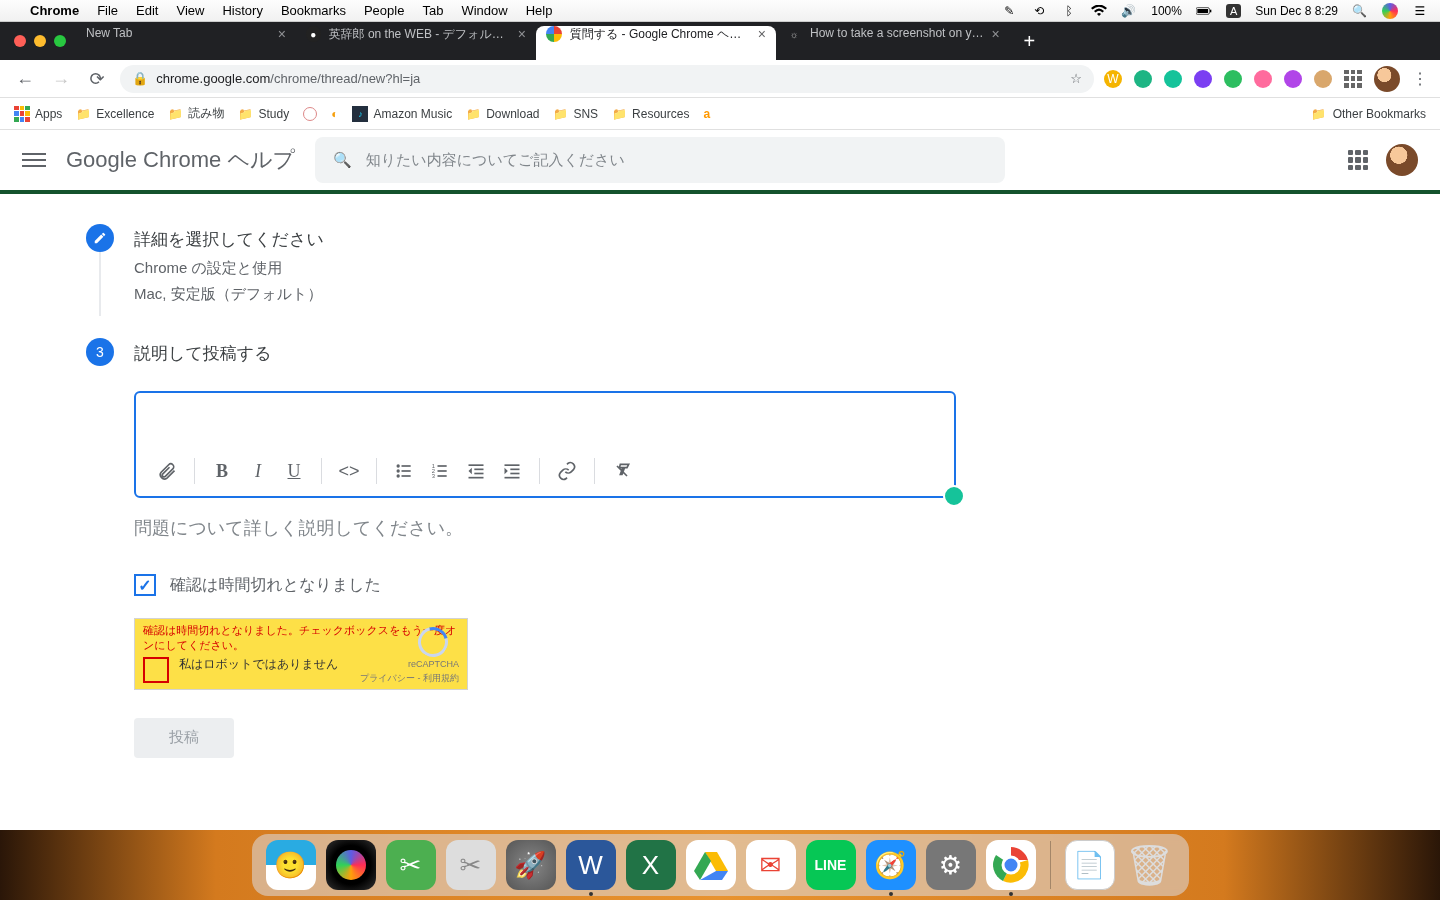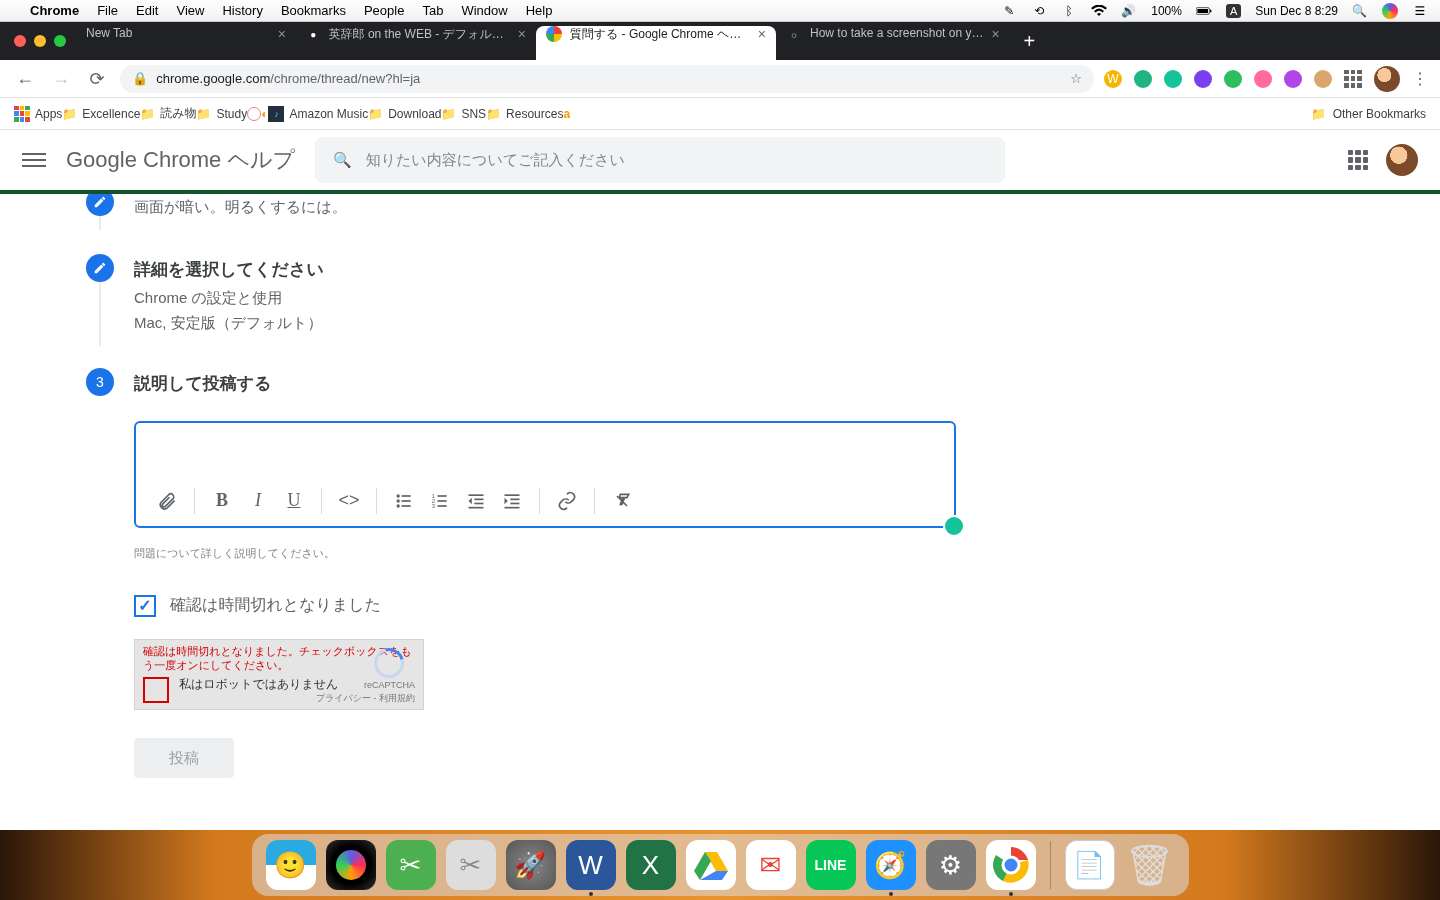--- a/index.html
+++ b/index.html
@@ -22,54 +22,54 @@
 .tab .fav{width:16px;height:16px;border-radius:50%;display:inline-flex;align-items:center;justify-content:center;font-size:10px}
 .newtab{color:#fff;font-size:20px;padding:0 14px;align-self:center}
 .omnibar{height:38px;background:#fff;display:flex;align-items:center;gap:10px;padding:0 12px;border-bottom:1px solid #e0e0e0}
 .navbtn{width:26px;height:26px;display:flex;align-items:center;justify-content:center;color:#5f6368;font-size:18px}
 .navbtn.dis{color:#c7c7c7}
 .url{flex:1;height:28px;background:#f1f3f4;border-radius:14px;display:flex;align-items:center;padding:0 12px;font-size:13px;color:#5f6368;gap:8px}
 .url .host{color:#202124}
 .url .star{margin-left:auto;color:#5f6368}
 .exts{display:flex;gap:12px;align-items:center}
 .ext{width:18px;height:18px;border-radius:50%;display:inline-block}
-.bookbar{height:32px;background:#fff;display:flex;align-items:center;padding:0 14px;font-size:12px;color:#3c4043;border-bottom:1px solid #e0e0e0}
+.bookbar{height:32px;background:#fff;display:flex;align-items:center;gap:14px;padding:0 14px;font-size:12px;color:#3c4043;border-bottom:1px solid #e0e0e0}
 .bm{display:flex;align-items:center;gap:5px}
 .bmf{color:#5f6368}
 .bookbar .right{margin-left:auto;display:flex;align-items:center;gap:6px}
 
 .ghead{height:64px;background:#fff;display:flex;align-items:center;padding:0 22px;gap:20px;border-bottom:4px solid #14532d}
 .hamb{width:24px;height:24px;display:flex;flex-direction:column;justify-content:center;gap:4px}
 .hamb span{height:2px;background:#5f6368}
 .gtitle{font-size:22px;color:#5f6368;font-weight:400}
 .gsearch{flex:0 0 690px;height:46px;background:#f1f3f4;border-radius:8px;display:flex;align-items:center;padding:0 18px;gap:14px;color:#5f6368;font-size:15px}
 .gapps{margin-left:auto;display:flex;align-items:center;gap:18px}
 .appsgrid{width:20px;height:20px;display:grid;grid-template-columns:repeat(3,1fr);gap:2px}
 .appsgrid span{background:#5f6368;border-radius:1px}
 .avatar{width:32px;height:32px;border-radius:50%;background:radial-gradient(circle at 40% 35%,#f7c89a 0 30%,#7a4a2a 31% 100%)}
 
 .content{flex:1;overflow:auto;background:#fff}
 .card{max-width:1020px;margin:0 0 0 0;background:#fff;padding:0 0 40px 0}
 .step{display:flex;gap:24px;padding:6px 40px 4px 86px;position:relative}
 .badge{position:absolute;left:86px;top:2px;width:28px;height:28px;border-radius:50%;background:#1a73e8;color:#fff;display:flex;align-items:center;justify-content:center;font-size:14px}
 .step .body{margin-left:48px}
-.st-title{font-size:17px;font-weight:700;color:#3c4043;margin-bottom:4px}
+.st-title{font-size:17px;font-weight:400;color:#3c4043;margin-bottom:4px}
 .st-sub{font-size:15px;color:#5f6368;line-height:1.7}
 .vline{position:absolute;left:99px;top:30px;bottom:-6px;width:2px;background:#e8eaed}
 .penc{background:#1a73e8;color:#fff}
 .editor-wrap{margin:18px 0 0 134px;width:822px}
 .editor{border:2px solid #1a73e8;border-radius:6px;height:107px;position:relative;background:#fff}
 .etool{position:absolute;left:0;right:0;bottom:0;height:50px;display:flex;align-items:center;padding:0 16px;gap:6px}
 .ebtn{width:30px;height:30px;display:flex;align-items:center;justify-content:center;color:#5f6368;font-size:18px;font-family:Georgia,serif}
 .vsep{width:1px;height:26px;background:#dadce0;margin:0 6px}
 .gram{position:absolute;right:-11px;bottom:-11px;width:22px;height:22px;border-radius:50%;background:#15c39a;border:2px solid #fff}
-.helper{margin:18px 0 0 134px;color:#80868b;font-size:11px}
+.helper{margin:18px 0 0 134px;color:#80868b;font-size:18px}
 .chk{margin:34px 0 0 134px;display:flex;align-items:center;gap:14px;font-size:16px;color:#5f6368}
 .chkbox{width:22px;height:22px;border:2px solid #1a73e8;display:flex;align-items:center;justify-content:center;color:#1a73e8;font-weight:bold}
-.recap{margin:22px 13px 0 134px;width:290px;border:1px solid #d3d3d3;background:#e5e5e5;padding:4px 8px 6px;font-size:11px;position:relative}
+.recap{margin:22px 13px 0 134px;width:334px;border:1px solid #d3d3d3;background:#fde047;padding:4px 8px 6px;font-size:11px;position:relative}
 .recap .err{color:#d60000;line-height:1.35}
 .recap .row{display:flex;align-items:flex-start;gap:10px;margin-top:4px}
 .recap .box{width:26px;height:26px;border:2px solid #d60000;flex-shrink:0}
 .recap .lbl{font-size:12px;color:#333;line-height:1.3}
 .recap .brand{position:absolute;right:8px;top:8px;text-align:center;color:#777;font-size:9px}
 .recap .spin{width:30px;height:30px;border:3px solid #c9d6ef;border-top-color:#4285f4;border-radius:50%;margin:0 auto 2px;transform:rotate(30deg)}
 .recap .links{position:absolute;right:8px;bottom:4px;font-size:9px;color:#777}
 .post{margin:28px 0 0 134px;width:100px;height:40px;background:#eceef0;color:#9aa0a6;display:flex;align-items:center;justify-content:center;font-size:15px;border-radius:4px}
 
 .dock{position:absolute;left:0;right:0;bottom:0;height:70px;background:linear-gradient(90deg,#2a1608 0%,#d47a1e 15%,#e8932f 50%,#d47a1e 85%,#2a1608 100%);display:flex;align-items:center;justify-content:center}
@@ -263,31 +263,20 @@
           <span></span>
           <span></span>
           <span></span>
         </div>
       <div class="avatar"></div>
     </div>
   </div>
 
   <div class="content">
     <div class="card">
-      <div class="step" style="padding-top:0">
-        <div class="badge penc" style="top:-6px">
-          <svg width="14" height="14" viewBox="0 0 24 24" fill="#fff">
-              <path d="M3 17.25V21h3.75L17.81 9.94l-3.75-3.75L3 17.25zM20.71 7.04a1 1 0 0 0 0-1.41l-2.34-2.34a1 1 0 0 0-1.41 0l-1.83 1.83 3.75 3.75 1.83-1.83z"></path>
-            </svg>
-        </div>
-        <div class="vline" style="top:22px"></div>
-        <div class="body">
-          <div class="st-sub">画面が暗い。明るくするには。</div>
-        </div>
-      </div>
 
       <div class="step" style="margin-top:28px">
         <div class="badge penc">
           <svg width="14" height="14" viewBox="0 0 24 24" fill="#fff">
               <path d="M3 17.25V21h3.75L17.81 9.94l-3.75-3.75L3 17.25zM20.71 7.04a1 1 0 0 0 0-1.41l-2.34-2.34a1 1 0 0 0-1.41 0l-1.83 1.83 3.75 3.75 1.83-1.83z"></path>
             </svg>
         </div>
         <div class="vline"></div>
         <div class="body">
           <div class="st-title">詳細を選択してください</div>

